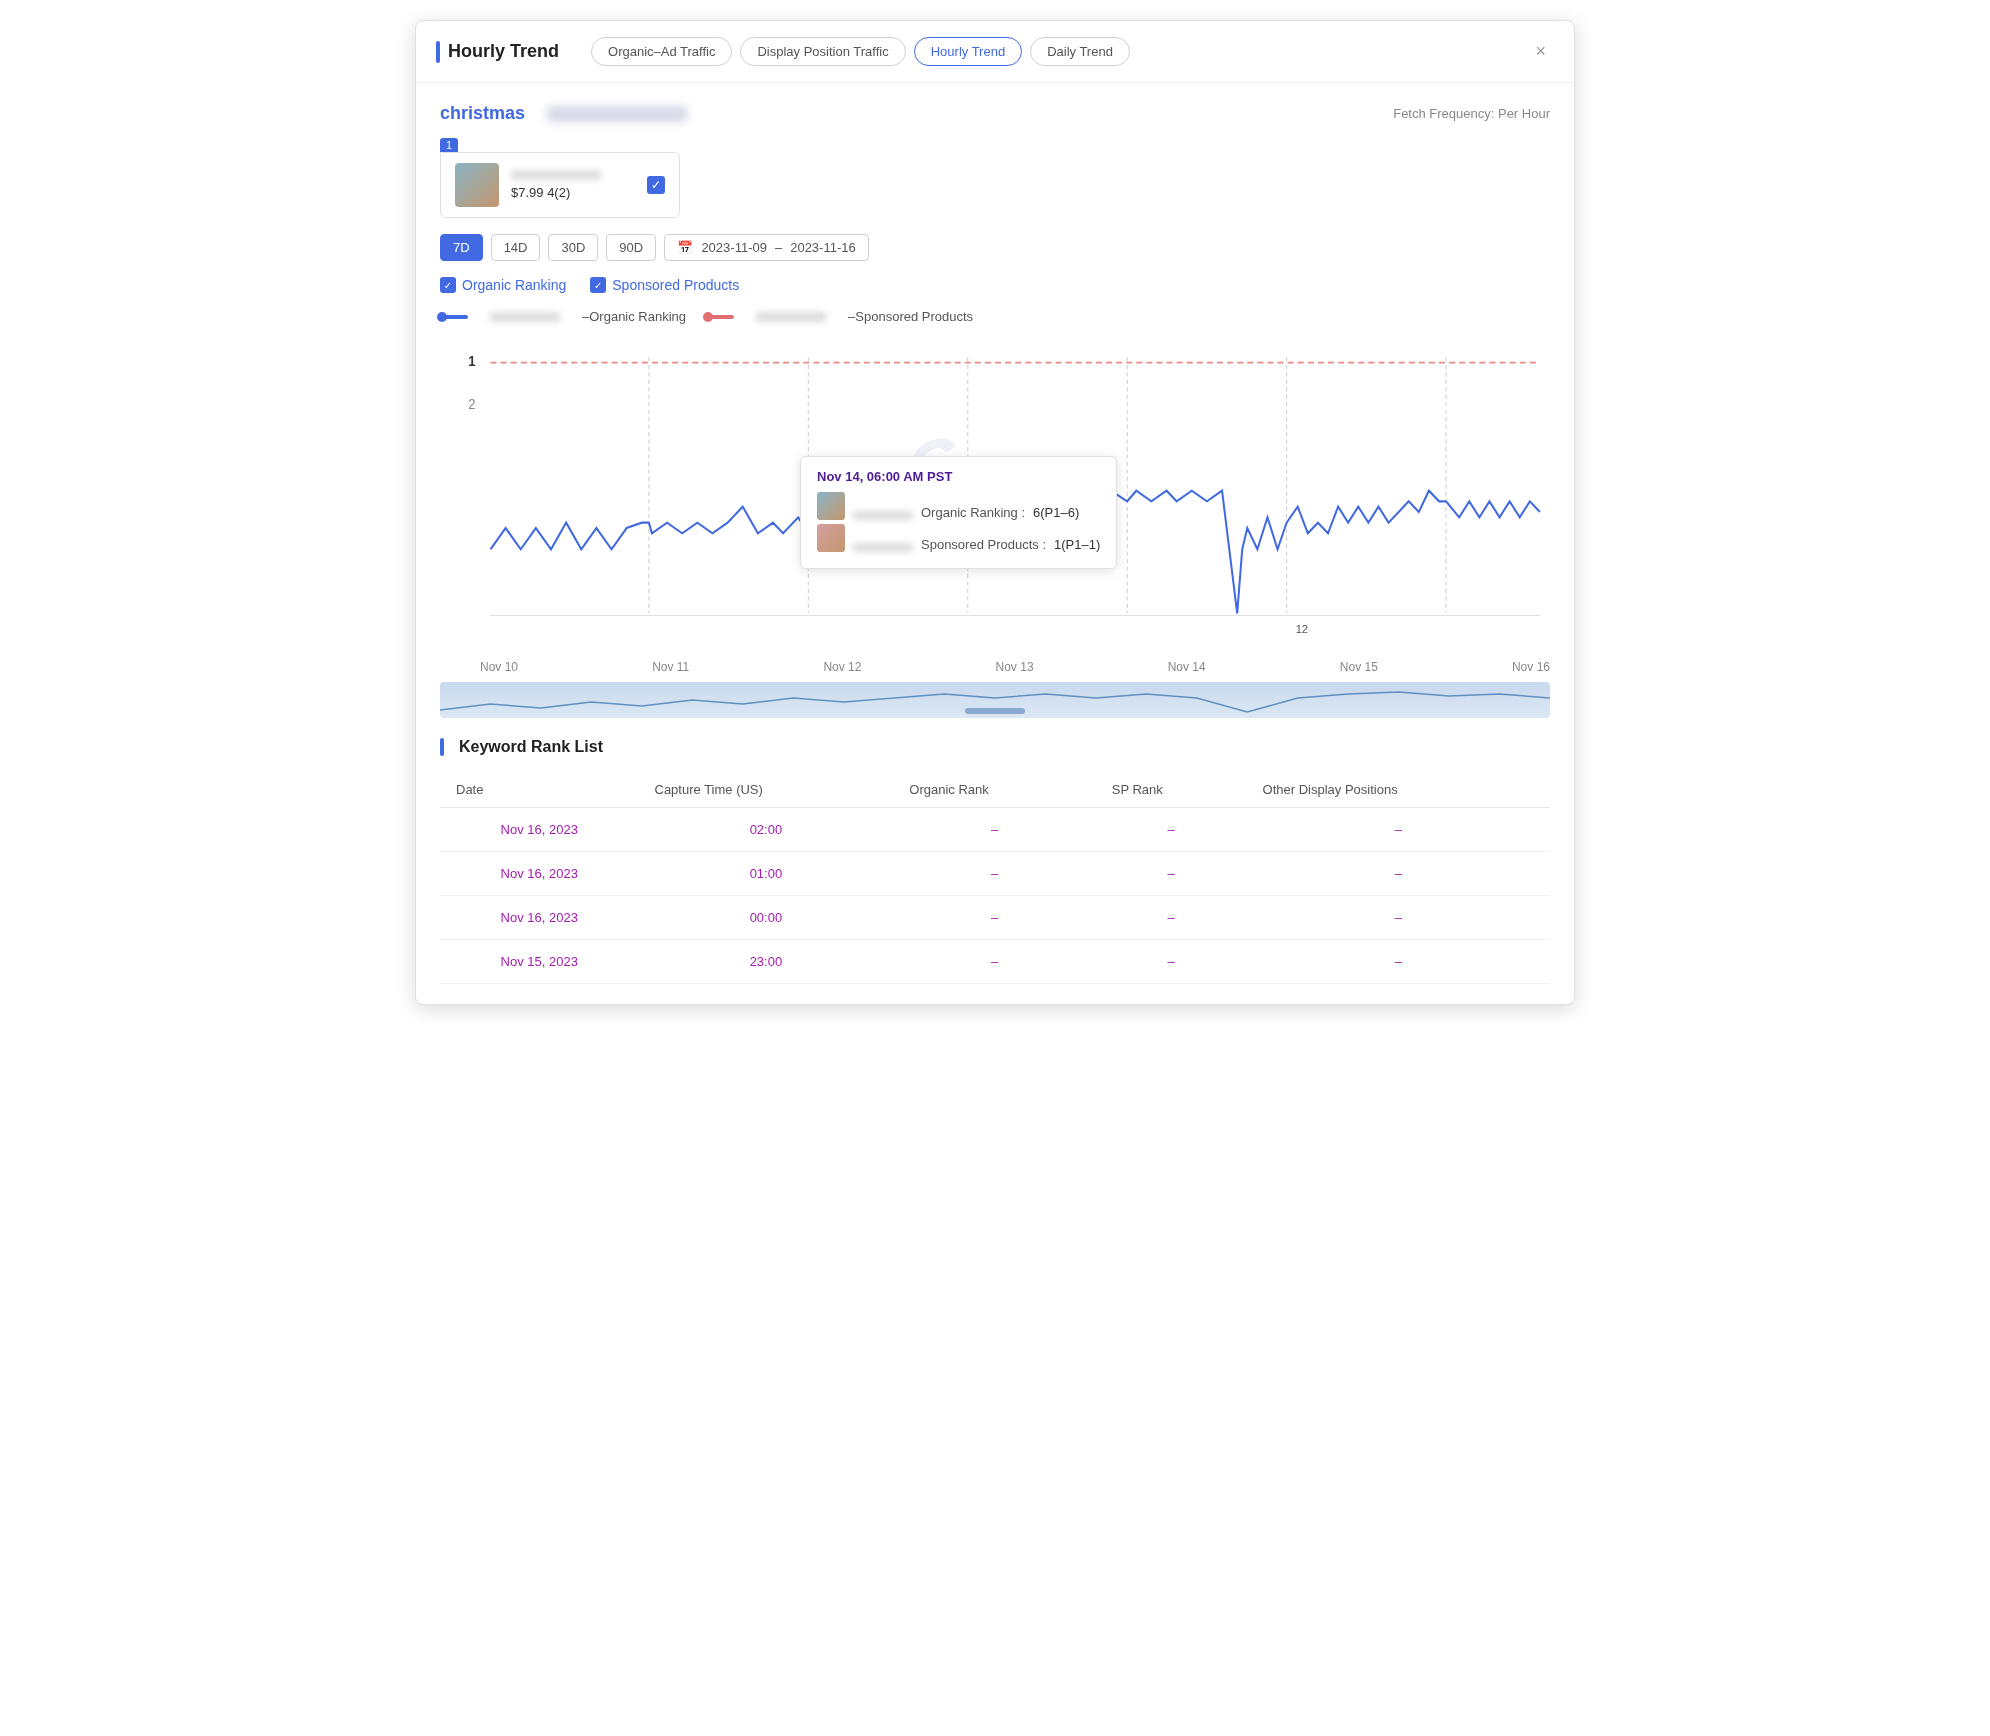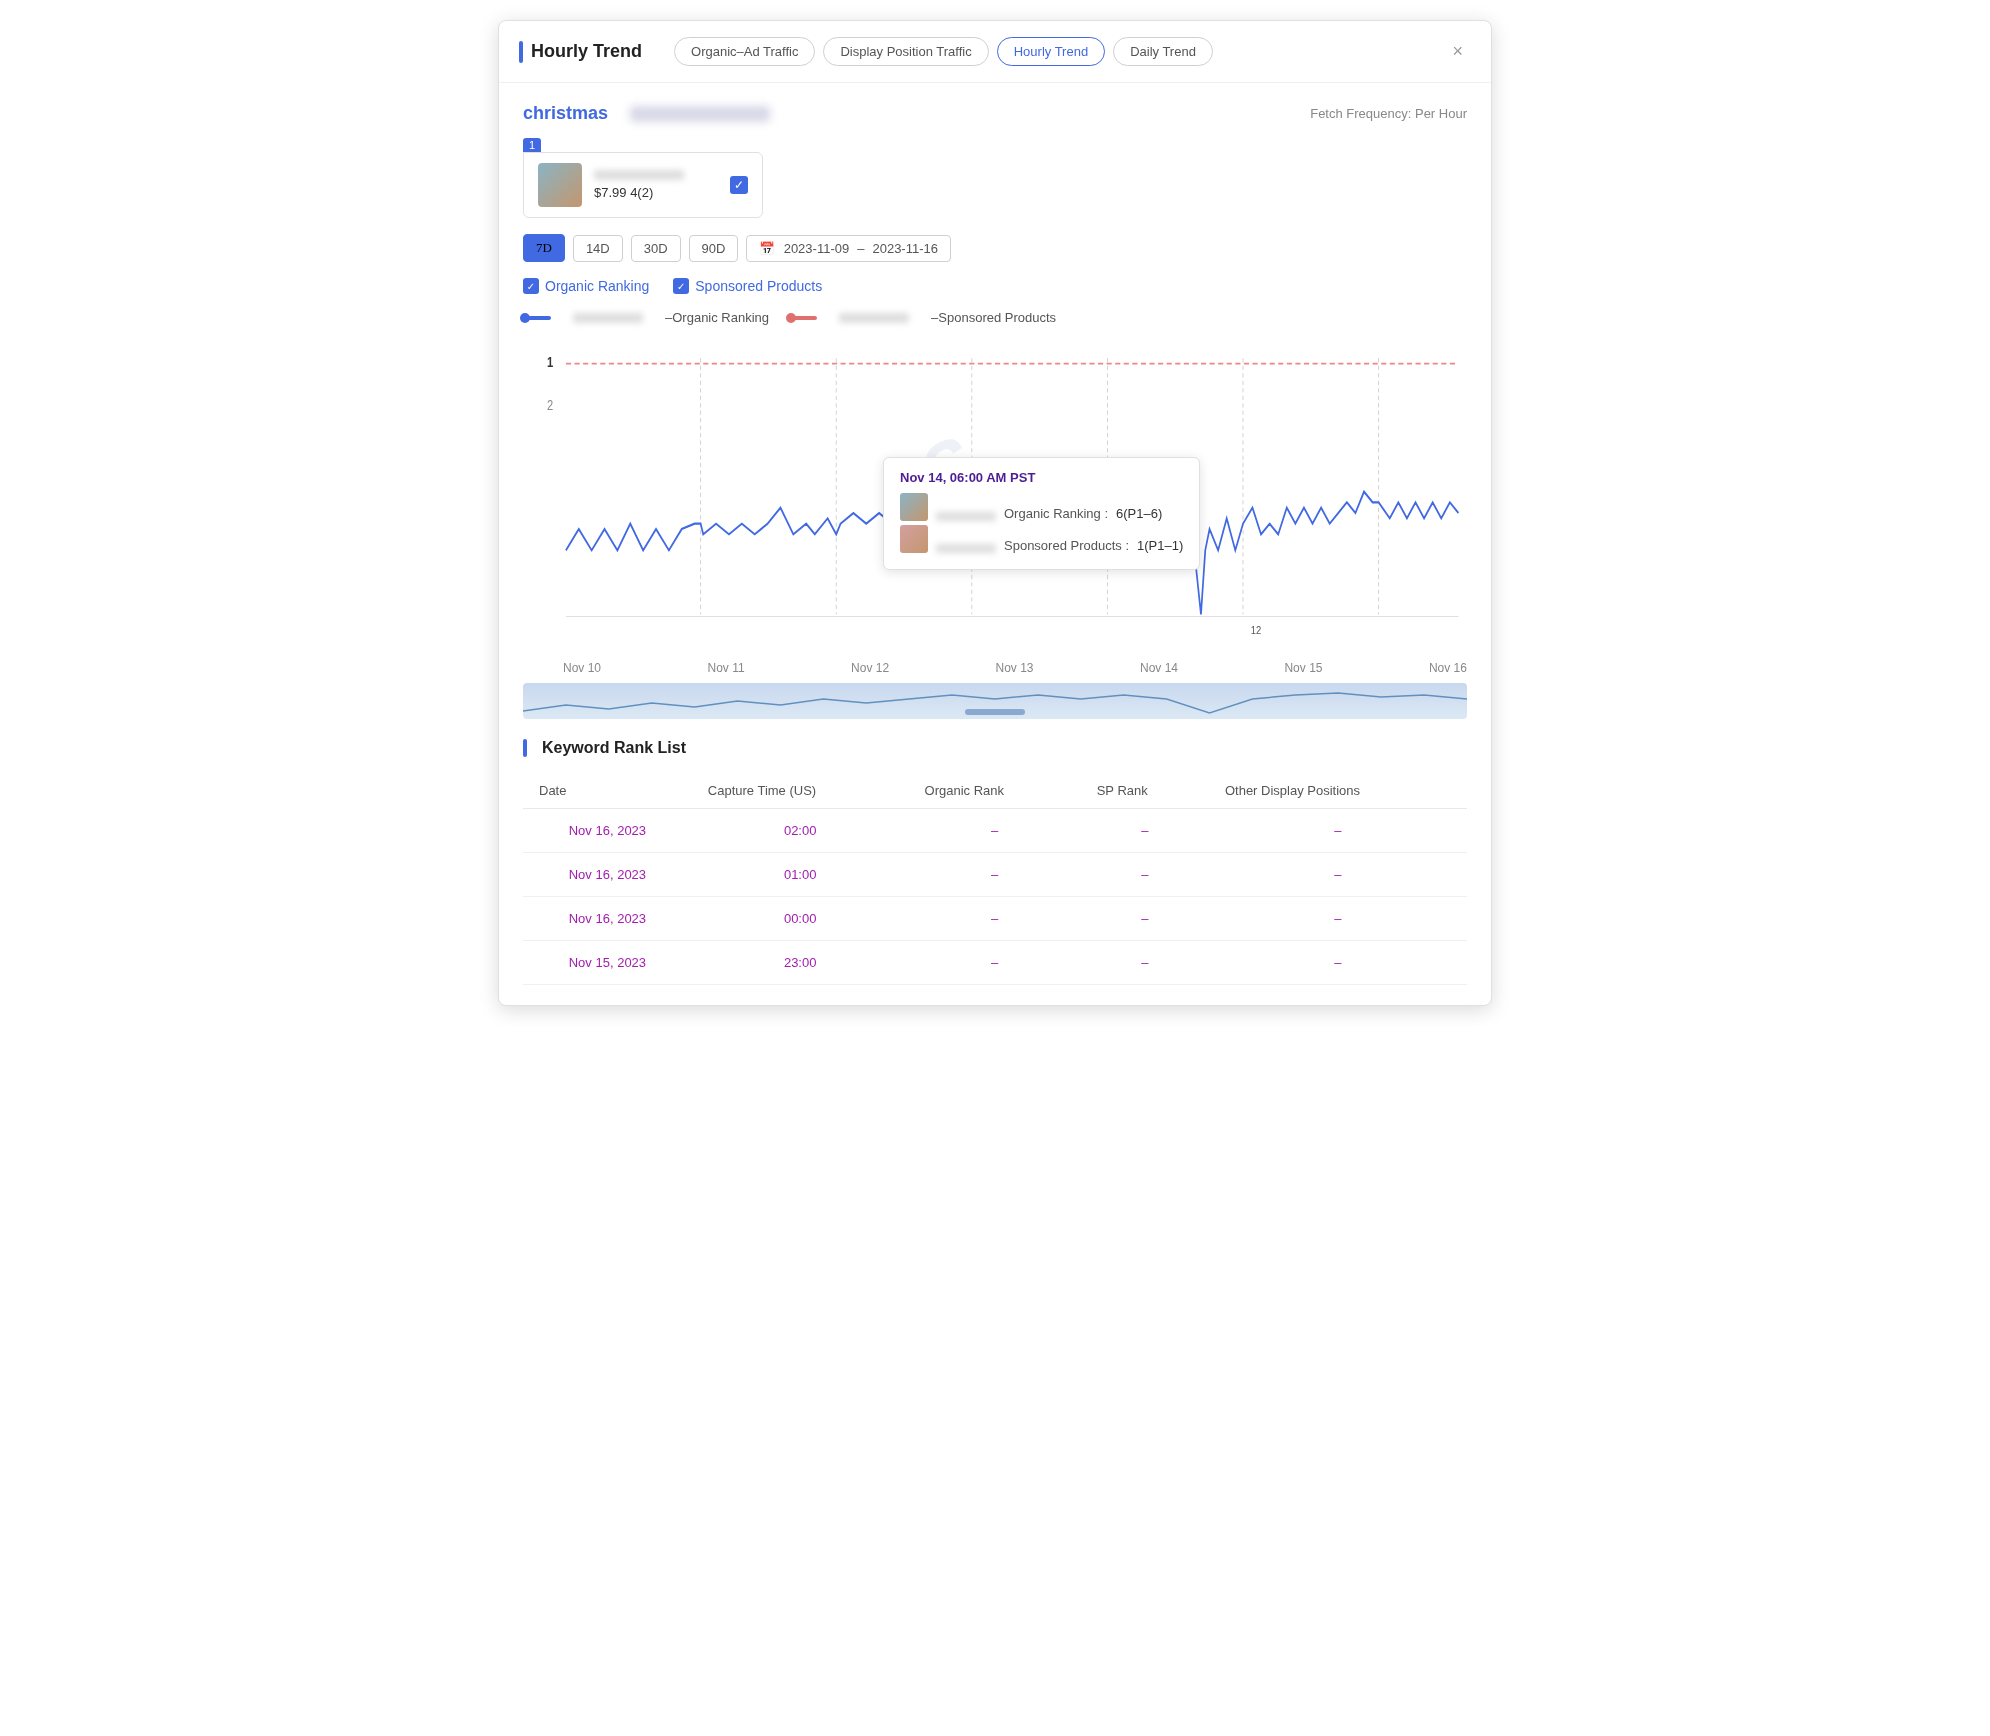--- a/index.html
+++ b/index.html
@@ -1,19 +1,19 @@
 <!DOCTYPE html>
 <html><head>
   <meta charset="utf-8">
   <style>
     * { box-sizing: border-box; margin: 0; padding: 0; }
     body { font-family: -apple-system, BlinkMacSystemFont, 'Segoe UI', Arial, sans-serif; background: #fff; color: #333; font-size: 14px; }
 
     .modal-container {
-      width: 994px;
+      width: 1160px;
       min-height: 900px;
       background: #fff;
       border: 1px solid #e0e0e0;
       border-radius: 8px;
       overflow: hidden;
       margin: 20px auto;
       box-shadow: 0 4px 20px rgba(0,0,0,0.15);
     }
 
     
@@ -171,23 +171,22 @@
       padding: 5px 12px;
       border: 1px solid #d0d0d0;
       border-radius: 4px;
       background: #fff;
       cursor: pointer;
       font-size: 13px;
       color: #555;
     }
     .period-btn.active {
       background: #4169e1;
-      color: #000000;
+      color: #ffffff;
       border-color: #4169e1;
-      font-family: Liberation Serif, serif;
     }
     .date-range-picker {
       display: flex;
       align-items: center;
       gap: 8px;
       padding: 5px 12px;
       border: 1px solid #d0d0d0;
       border-radius: 4px;
       font-size: 13px;
       color: #555;

